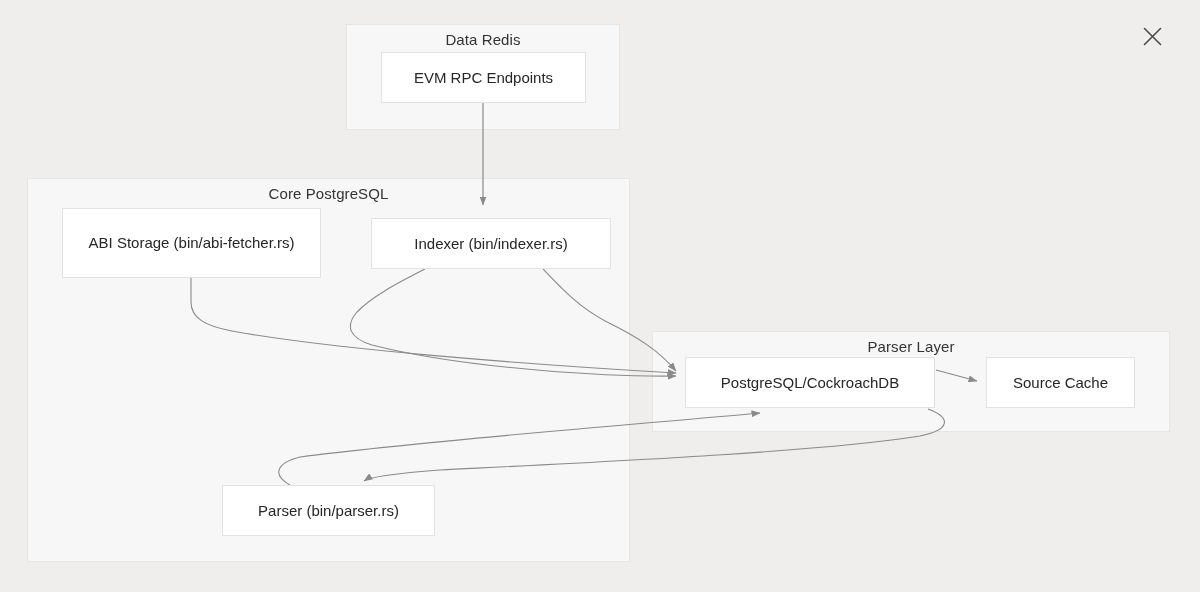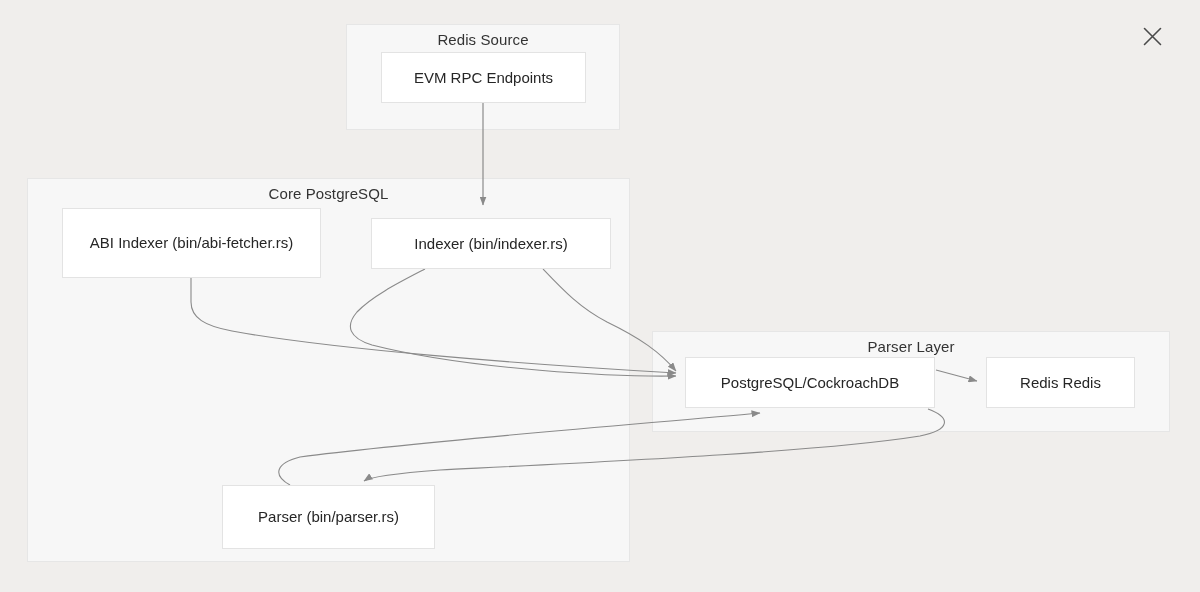--- a/index.html
+++ b/index.html
@@ -65,21 +65,21 @@
     text-align: center;
     font-size: 15px;
     color: #262626;
     line-height: 1.45;
     padding: 4px 12px;
   }
 
   #node-evm      { left: 381px; top: 52px;  width: 205px; height: 51px; }
   #node-abi      { left: 62px;  top: 208px; width: 259px; height: 70px; }
   #node-indexer  { left: 371px; top: 218px; width: 240px; height: 51px; }
-  #node-parser   { left: 222px; top: 485px; width: 213px; height: 64px; }
+  #node-parser   { left: 222px; top: 485px; width: 213px; height: 51px; }
   #node-postgres { left: 685px; top: 357px; width: 250px; height: 51px; }
   #node-redis    { left: 986px; top: 357px; width: 149px; height: 51px; }
 
   
   #close-button {
     position: absolute;
     right: 34px;
     top: 22px;
     width: 28px;
     height: 28px;
@@ -89,21 +89,21 @@
     cursor: pointer;
   }
   #close-button svg { display: block; }
 </style>
 </head>
 <body>
 
 <div id="diagram-canvas">
 
   <div class="cluster" id="cluster-data-source">
-    <div class="cluster-title">Redis Source</div>
+    <div class="cluster-title">Data Redis</div>
   </div>
 
   <div class="cluster" id="cluster-core">
     <div class="cluster-title">Core PostgreSQL</div>
   </div>
 
   <div class="cluster" id="cluster-storage">
     <div class="cluster-title">Parser Layer</div>
   </div>
 
@@ -127,37 +127,37 @@
     <path d="M290,485 C272,475 276,463 300,457 C420,441 640,424 760,413" fill="none" stroke="#8a8a8a" stroke-width="1.1" marker-end="url(#arrowhead)"></path>
 
     <path d="M936,370 L977,381" fill="none" stroke="#8a8a8a" stroke-width="1.1" marker-end="url(#arrowhead)"></path>
   </svg>
 
   <div class="node" id="node-evm">
     <span>EVM RPC Endpoints</span>
   </div>
 
   <div class="node" id="node-abi">
-    <span>ABI Indexer (bin/abi-fetcher.rs)</span>
+    <span>ABI Storage (bin/abi-fetcher.rs)</span>
   </div>
 
   <div class="node" id="node-indexer">
     <span>Indexer (bin/indexer.rs)</span>
   </div>
 
   <div class="node" id="node-parser">
     <span>Parser (bin/parser.rs)</span>
   </div>
 
   <div class="node" id="node-postgres">
     <span>PostgreSQL/CockroachDB</span>
   </div>
 
   <div class="node" id="node-redis">
-    <span>Redis Redis</span>
+    <span>Source Cache</span>
   </div>
 
   <div id="close-button">
     <svg width="19" height="19" viewBox="0 0 19 19">
       <path d="M1.5,1.5 L17.5,17.5 M17.5,1.5 L1.5,17.5" stroke="#4a4a4a" stroke-width="1.6" fill="none" stroke-linecap="round"></path>
     </svg>
   </div>
 
 </div>
 

